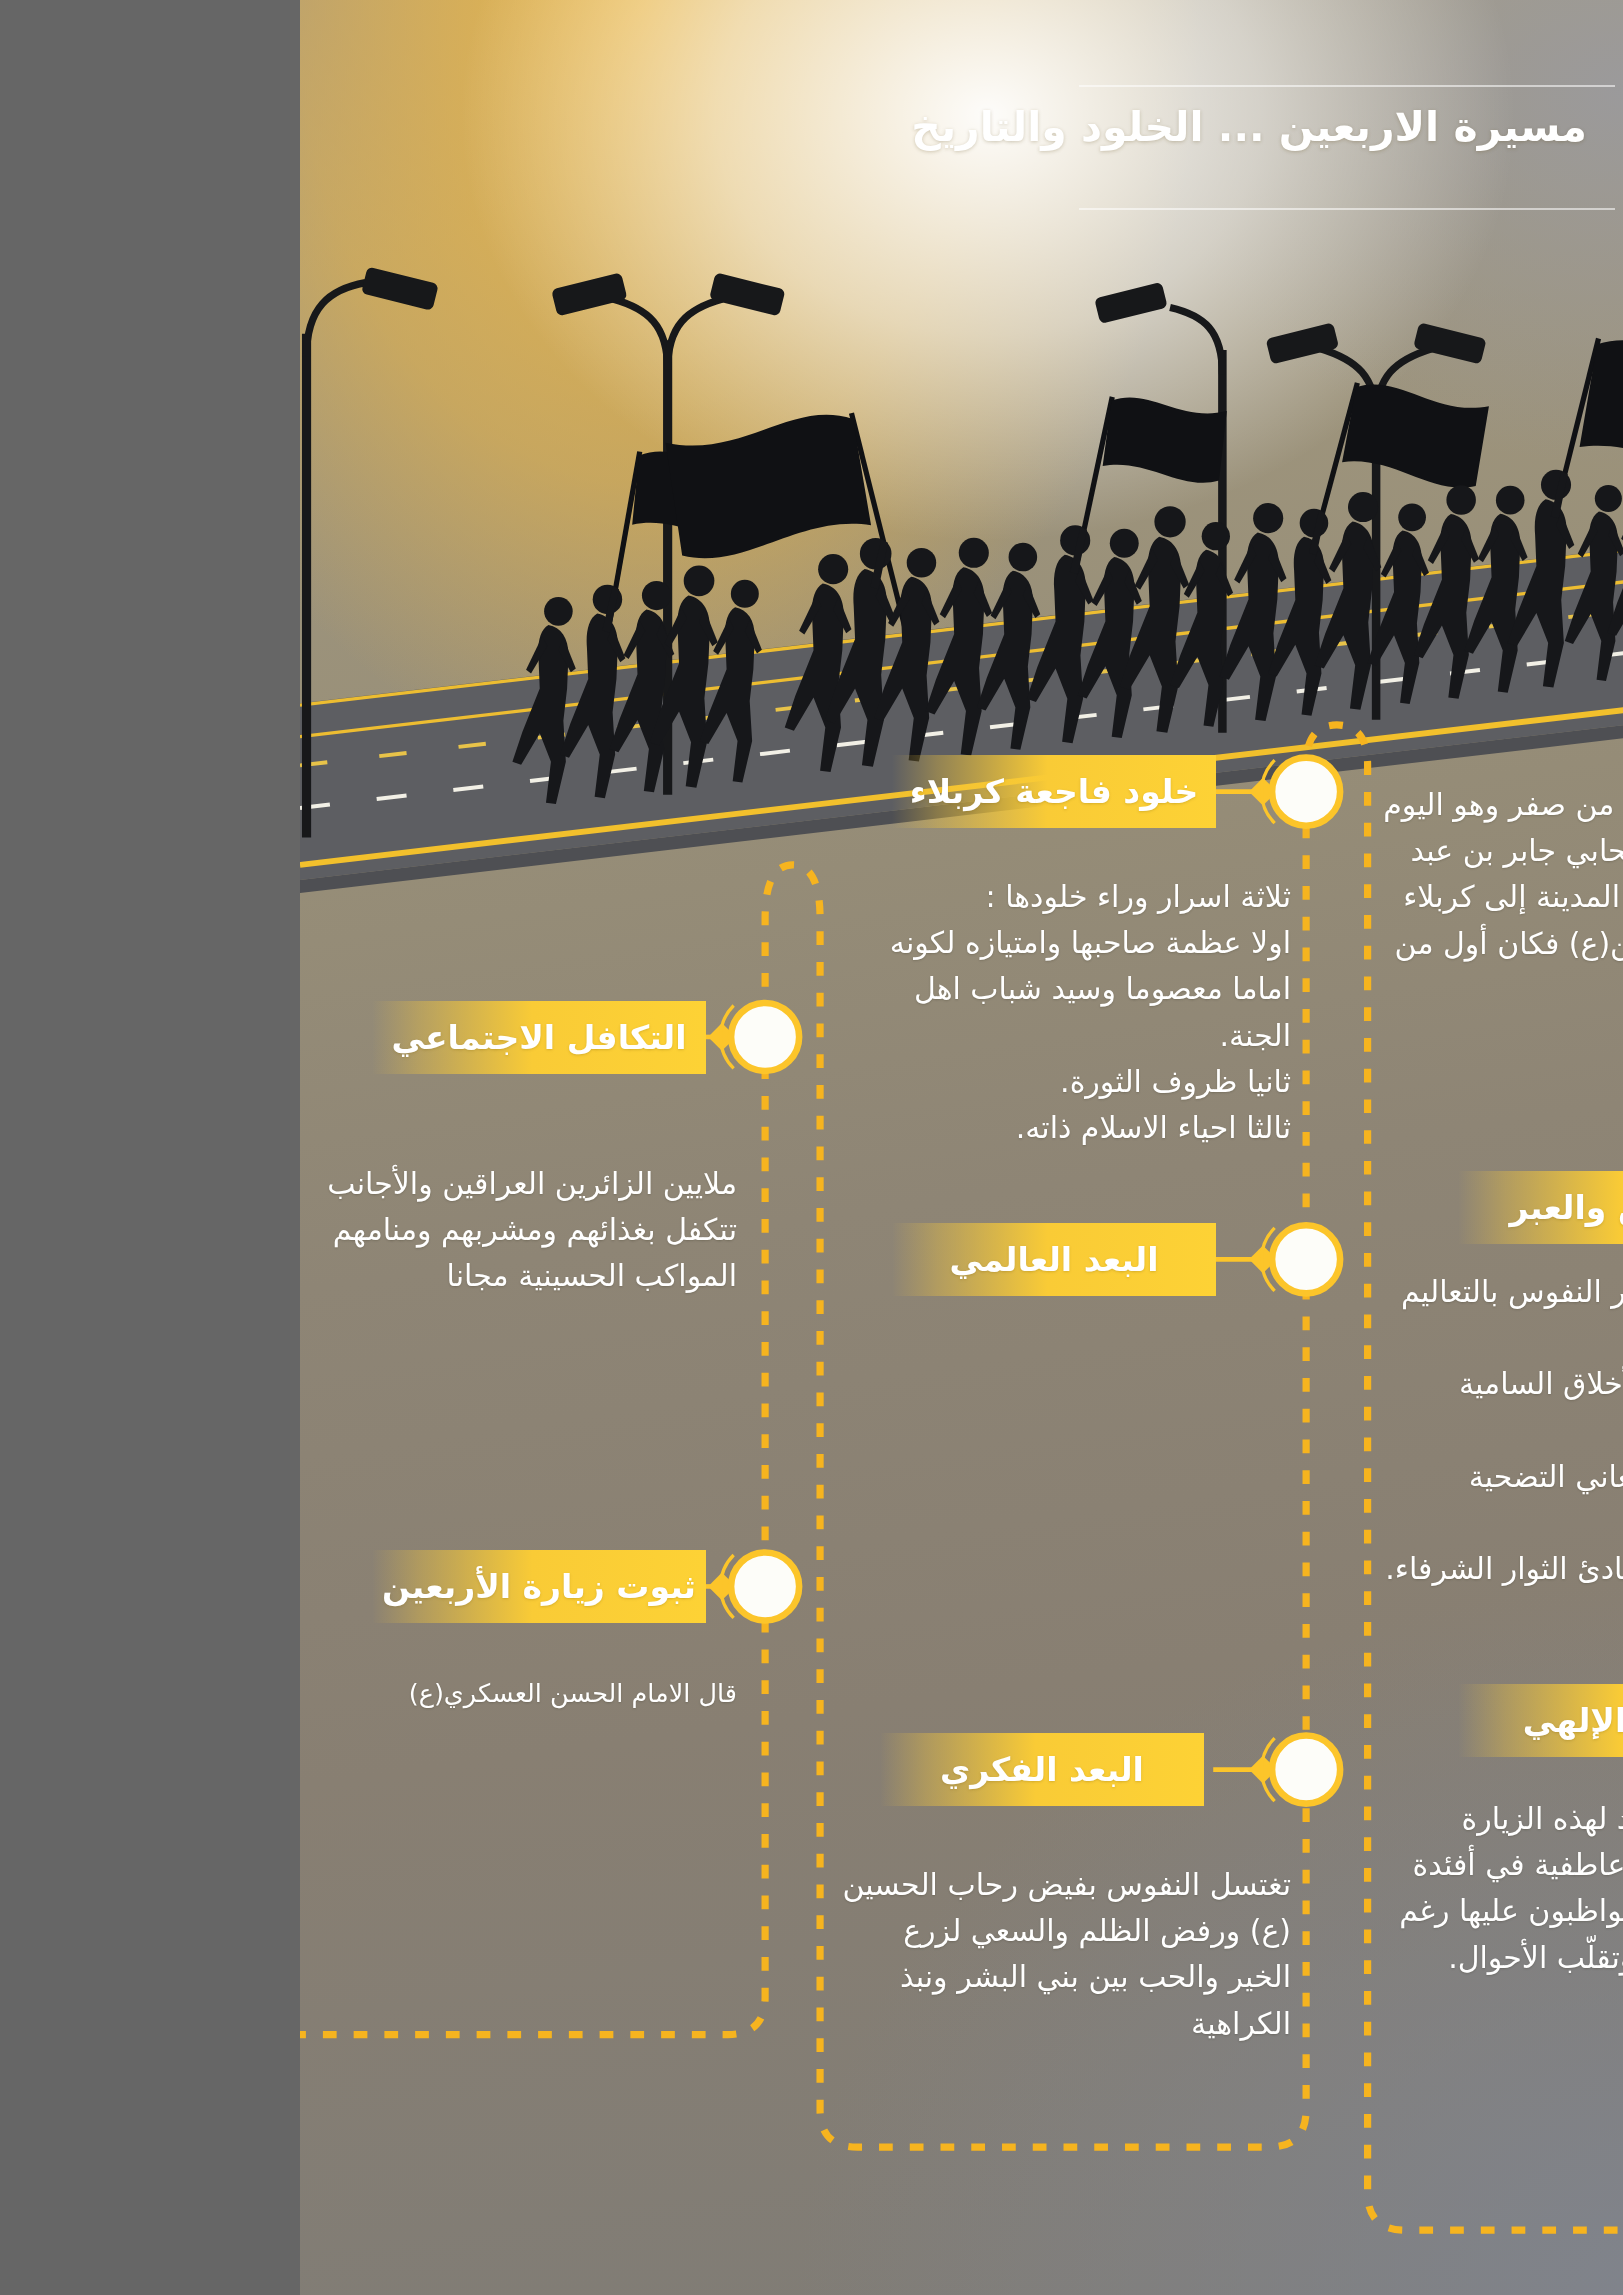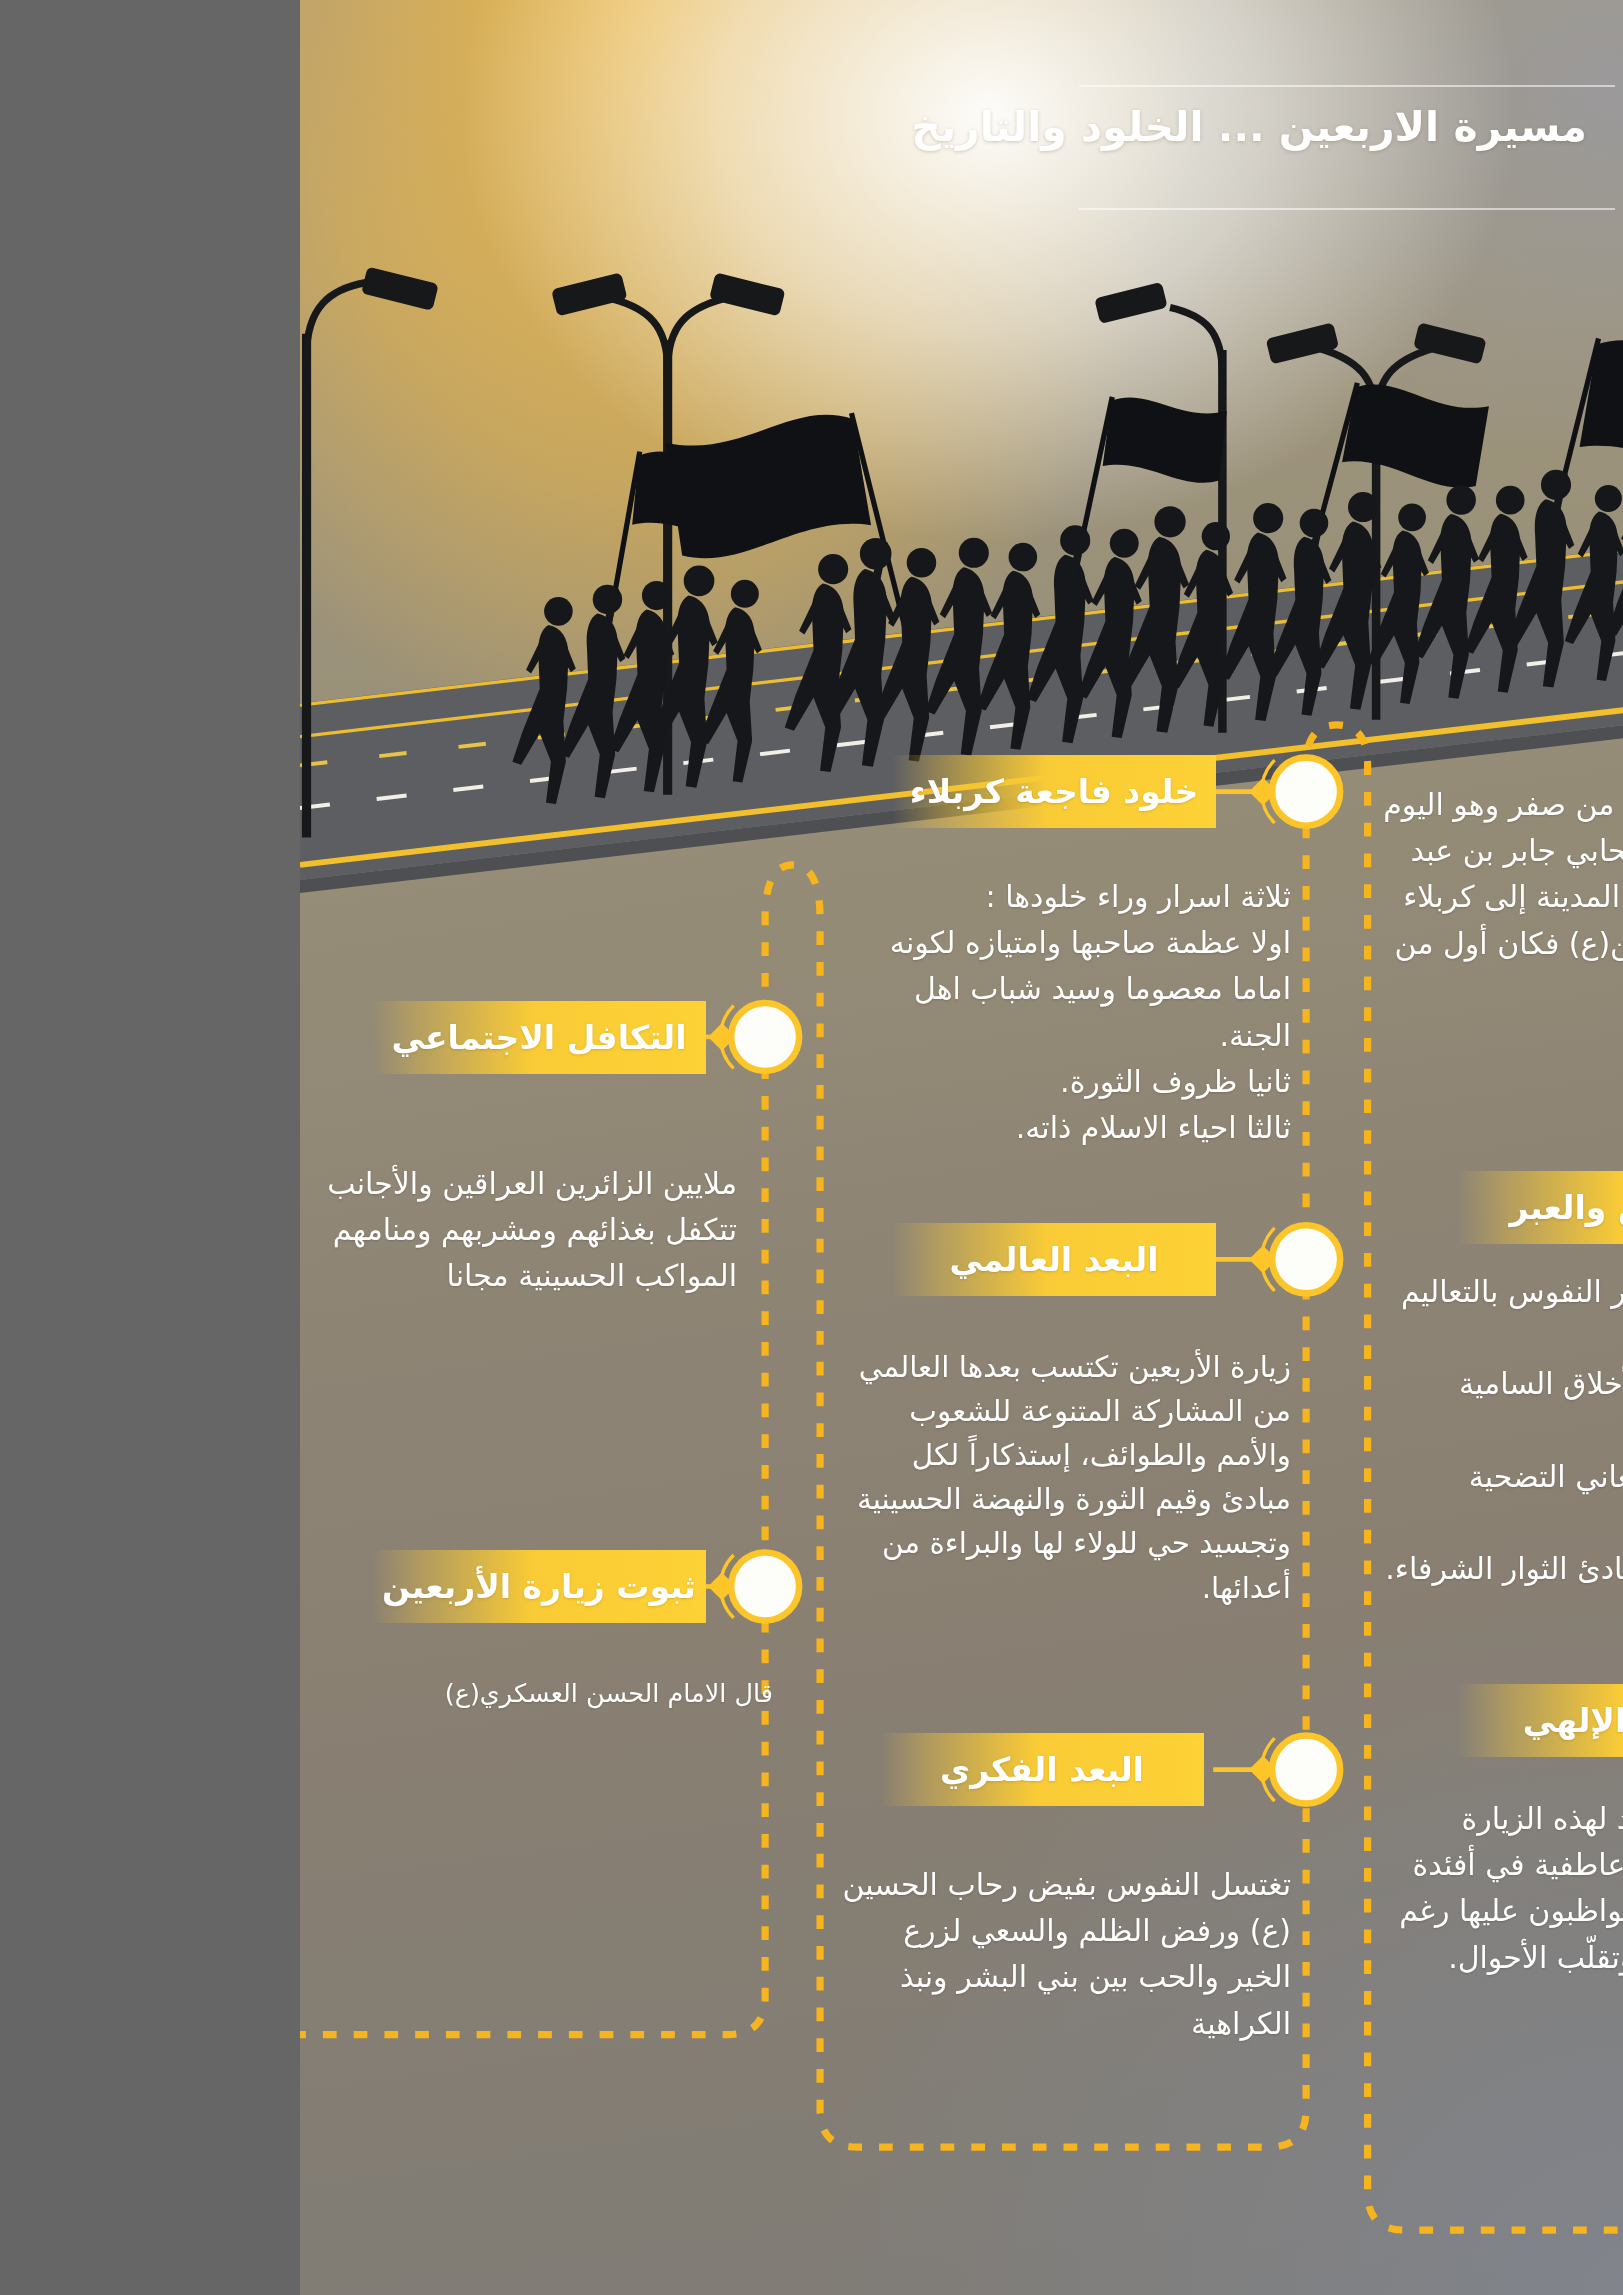--- a/index.html
+++ b/index.html
@@ -27,21 +27,20 @@
     background:linear-gradient(to left,#fdd235 0%,#f9cb36 52%,rgba(246,200,58,.35) 86%,rgba(246,200,58,0) 100%);
     text-shadow:0 1.3px 2.6px rgba(120,90,10,.25);
   }
   .body-text{
     position:absolute;color:#ffffff;font-size:30px;line-height:1.54;text-align:right;
     white-space:pre-line;text-shadow:0 0.7px 2px rgba(60,55,40,.25);
   }
   .attribution{
     position:absolute;color:#ffffff;font-size:25.5px;text-align:right;
     text-shadow:0 0.7px 2px rgba(60,55,40,.25);
-    padding-left:36px;
   }
 </style>
 </head>
 <body>
 
 <div class="page">
 
   <svg class="abs" style="left:0;top:0" width="1623" height="929" viewBox="0 0 2481 1420" aria-hidden="true">
     <defs>
       <g id="walker" fill="#16171a">
@@ -259,21 +258,20 @@
     <span>الدروس والعبر</span>
   </div>
   <div class="body-text" style="left:1080px;width:458px;top:1269px">تجديد العهد وتذكير النفوس بالتعاليم الإلهية .
 تجديد العهد مع الأخلاق السامية والقيم النبيلة .
 تجديد العهد مع معاني التضحية والفداء.
 تجديد العهد مع مبادئ الثوار الشرفاء.</div>
 
   <div class="banner" style="left:592px;width:324px;top:1223px">
     <span>البعد العالمي</span>
   </div>
-  <div class="body-text" style="left:533px;width:458px;top:1345px;font-size:29.4px;line-height:1.5">زيارة الأربعين تكتسب بعدها العالمي من المشاركة المتنوعة للشعوب والأمم والطوائف، إستذكاراً لكل مبادئ وقيم الثورة والنهضة الحسينية وتجسيد حي للولاء لها والبراءة من أعدائها.</div>
 
   <div class="banner" style="left:72px;width:334px;top:1550px">
     <span>ثبوت زيارة الأربعين</span>
   </div>
   <div class="attribution" style="left:0px;width:437px;top:1678px">قال الامام الحسن العسكري(ع)</div>
 
   <div class="banner" style="left:1158px;width:339px;top:1684px">
     <span>التأييد الإلهي</span>
   </div>
   <div class="body-text" style="left:1080px;width:458px;top:1796px">أن الله تعالى أفرد لهذه الزيارة المقدّسة مساحة عاطفية في أفئدة المؤمنين فأخذوا يواظبون عليها رغم قساوة الظروف وتقلّب الأحوال.</div>

